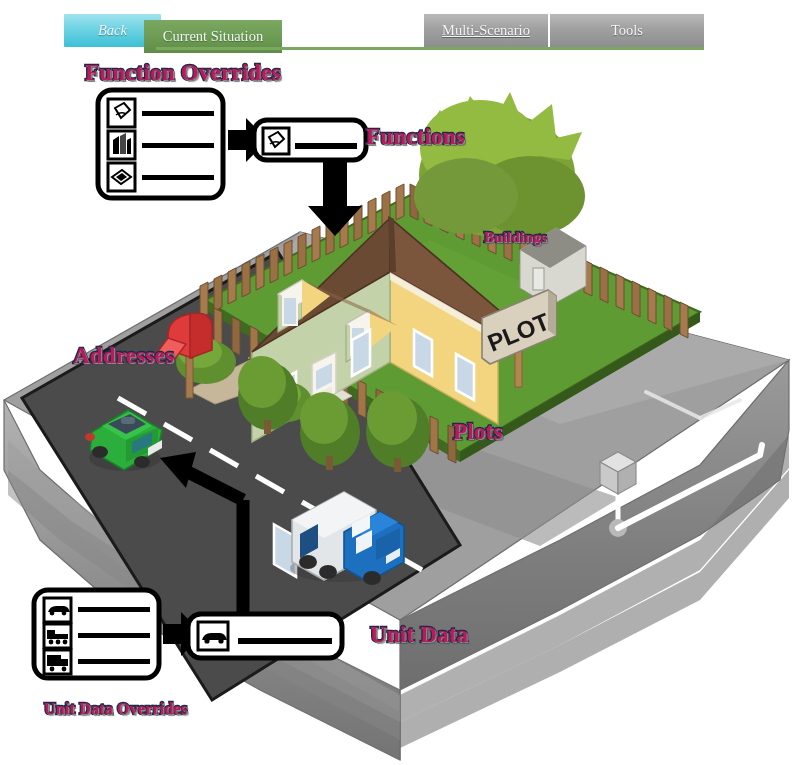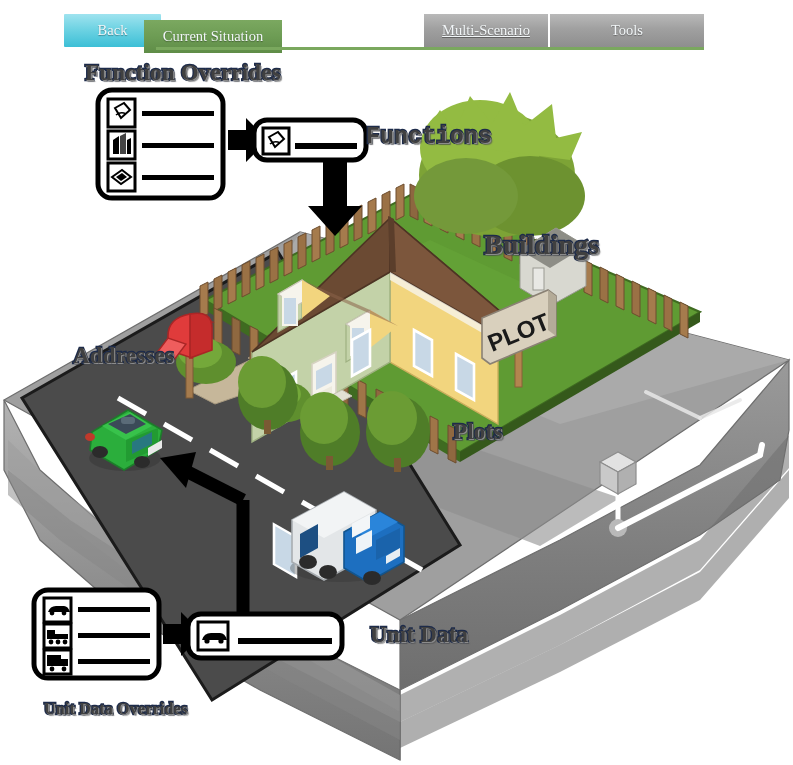--- a/index.html
+++ b/index.html
@@ -67,42 +67,42 @@
     height: 765px;
     pointer-events: none;
   }
   #scene svg { display: block; }
 
   
   .calloutLabel {
     position: absolute;
     font-family: "Liberation Serif", serif;
     font-weight: bold;
-    color: #404040;
+    color: #be185d;
     white-space: nowrap;
     letter-spacing: .2px;
     user-select: none;
     -webkit-text-stroke: 2.6px #1d2b4a;
     paint-order: stroke fill;
     text-shadow:
       1px 1px 0 #8c8c8c, 2px 2px 1px rgba(80,80,80,.6);
   }
   .lbl-fn-over   { left: 85px;  top: 60px;  font-size: 23px; }
-  .lbl-functions { left: 366px; top: 124px; font-size: 23px; font-family: Liberation Mono, monospace; }
-  .lbl-buildings { left: 484px; top: 229px; font-size: 28px; }
+  .lbl-functions { left: 366px; top: 124px; font-size: 23px; }
+  .lbl-buildings { left: 484px; top: 229px; font-size: 15px; }
   .lbl-addresses { left: 45px;  top: 343px; font-size: 23px; margin-left: 28px; }
   .lbl-plots     { left: 453px; top: 419px; font-size: 23px; }
   .lbl-unitdatas { left: 370px; top: 622px; font-size: 23px; }
   .lbl-ud-over   { left: 44px;  top: 700px; font-size: 16px; }
 </style>
 </head>
 <body>
 
 <div id="tabbar">
-  <div class="tab back" style="left:64px;  width:97px;">
+  <div class="tab back" style="left:64px;  width:97px;font-style:italic;">
       <span>Back</span>
     </div>
   <div class="tab active" style="left:144px; width:140px;margin-top:6px;">
       <span>Current Situation</span>
     </div>
   <div class="tab idle" style="left:424px; width:126px;text-decoration:underline;">
       <span>Multi-Scenario</span>
     </div>
   <div class="tab idle" style="left:550px; width:154px; border-right:none;text-align:right;">
       <span>Tools</span>

